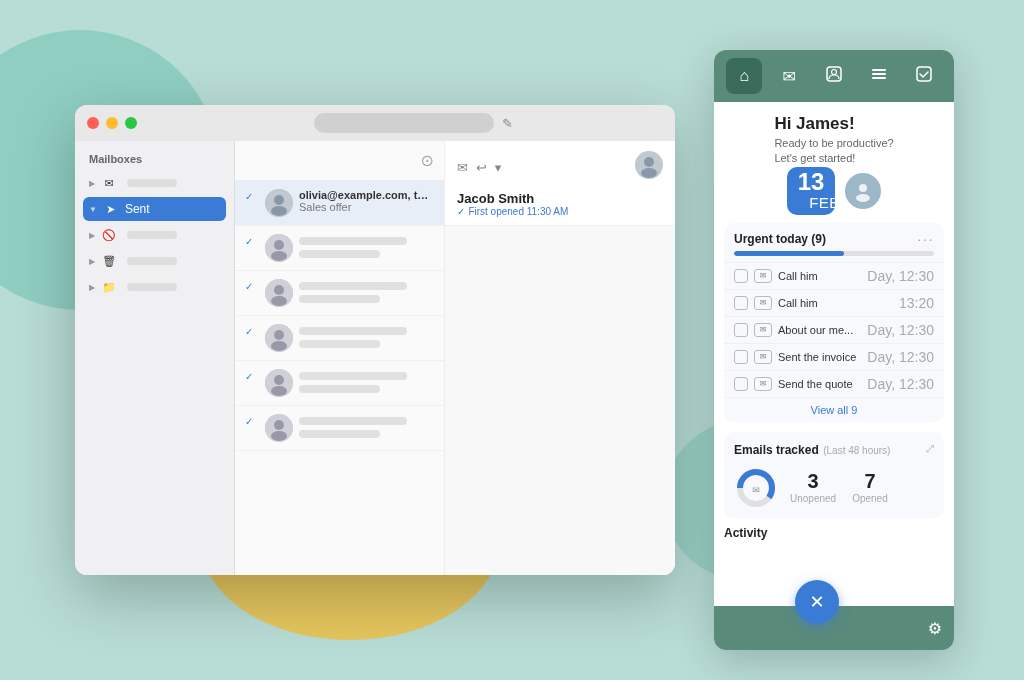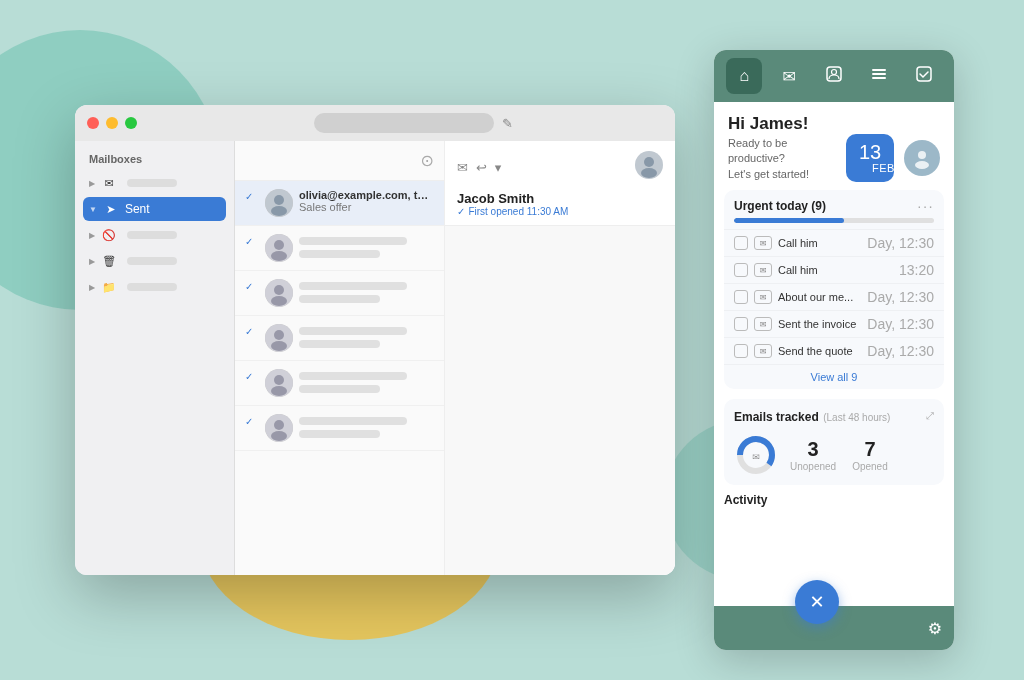--- a/index.html
+++ b/index.html
@@ -300,23 +300,24 @@
       cursor: pointer;
     }
     .plugin-nav-btn.active {
       background: #3a6a5a;
     }
 
     
     .plugin-header {
       padding: 12px 14px 8px;
       display: flex;
-      align-items: flex-end;
+      align-items: center;
       justify-content: space-between;
       flex-shrink: 0;
+      flex-direction: column;
     }
     .plugin-greeting {
       font-size: 17px;
       font-weight: 700;
       color: #222;
     }
     .plugin-subtitle {
       font-size: 11px;
       color: #666;
       margin-top: 2px;
@@ -328,26 +329,26 @@
       background: #3a7bd5;
       border-radius: 10px;
       display: flex;
       flex-direction: column;
       align-items: center;
       justify-content: center;
       color: white;
       flex-shrink: 0;
     }
     .plugin-date-num {
-      font-size: 20px;
-      font-weight: 400;
+      font-size: 24px;
+      font-weight: 700;
       line-height: 1;
     }
     .plugin-date-month {
-      font-size: 11px;
+      font-size: 15px;
       font-weight: 500;
       letter-spacing: 0.5px;
       margin-left: 27px;
     }
     .plugin-avatar {
       width: 36px;
       height: 36px;
       border-radius: 50%;
       background: #9cb8c8;
       margin-left: 6px;

